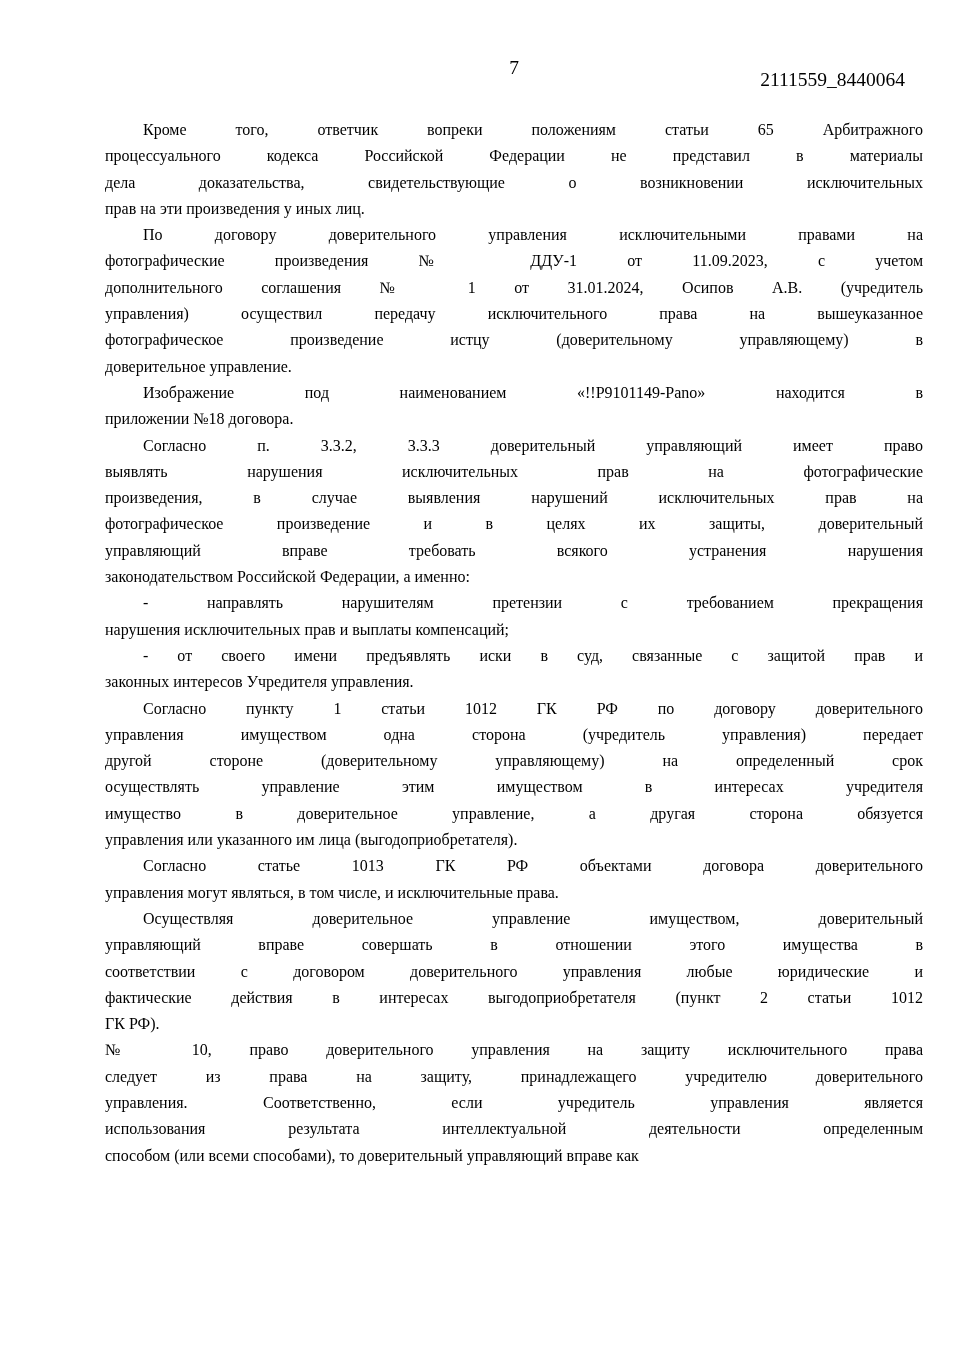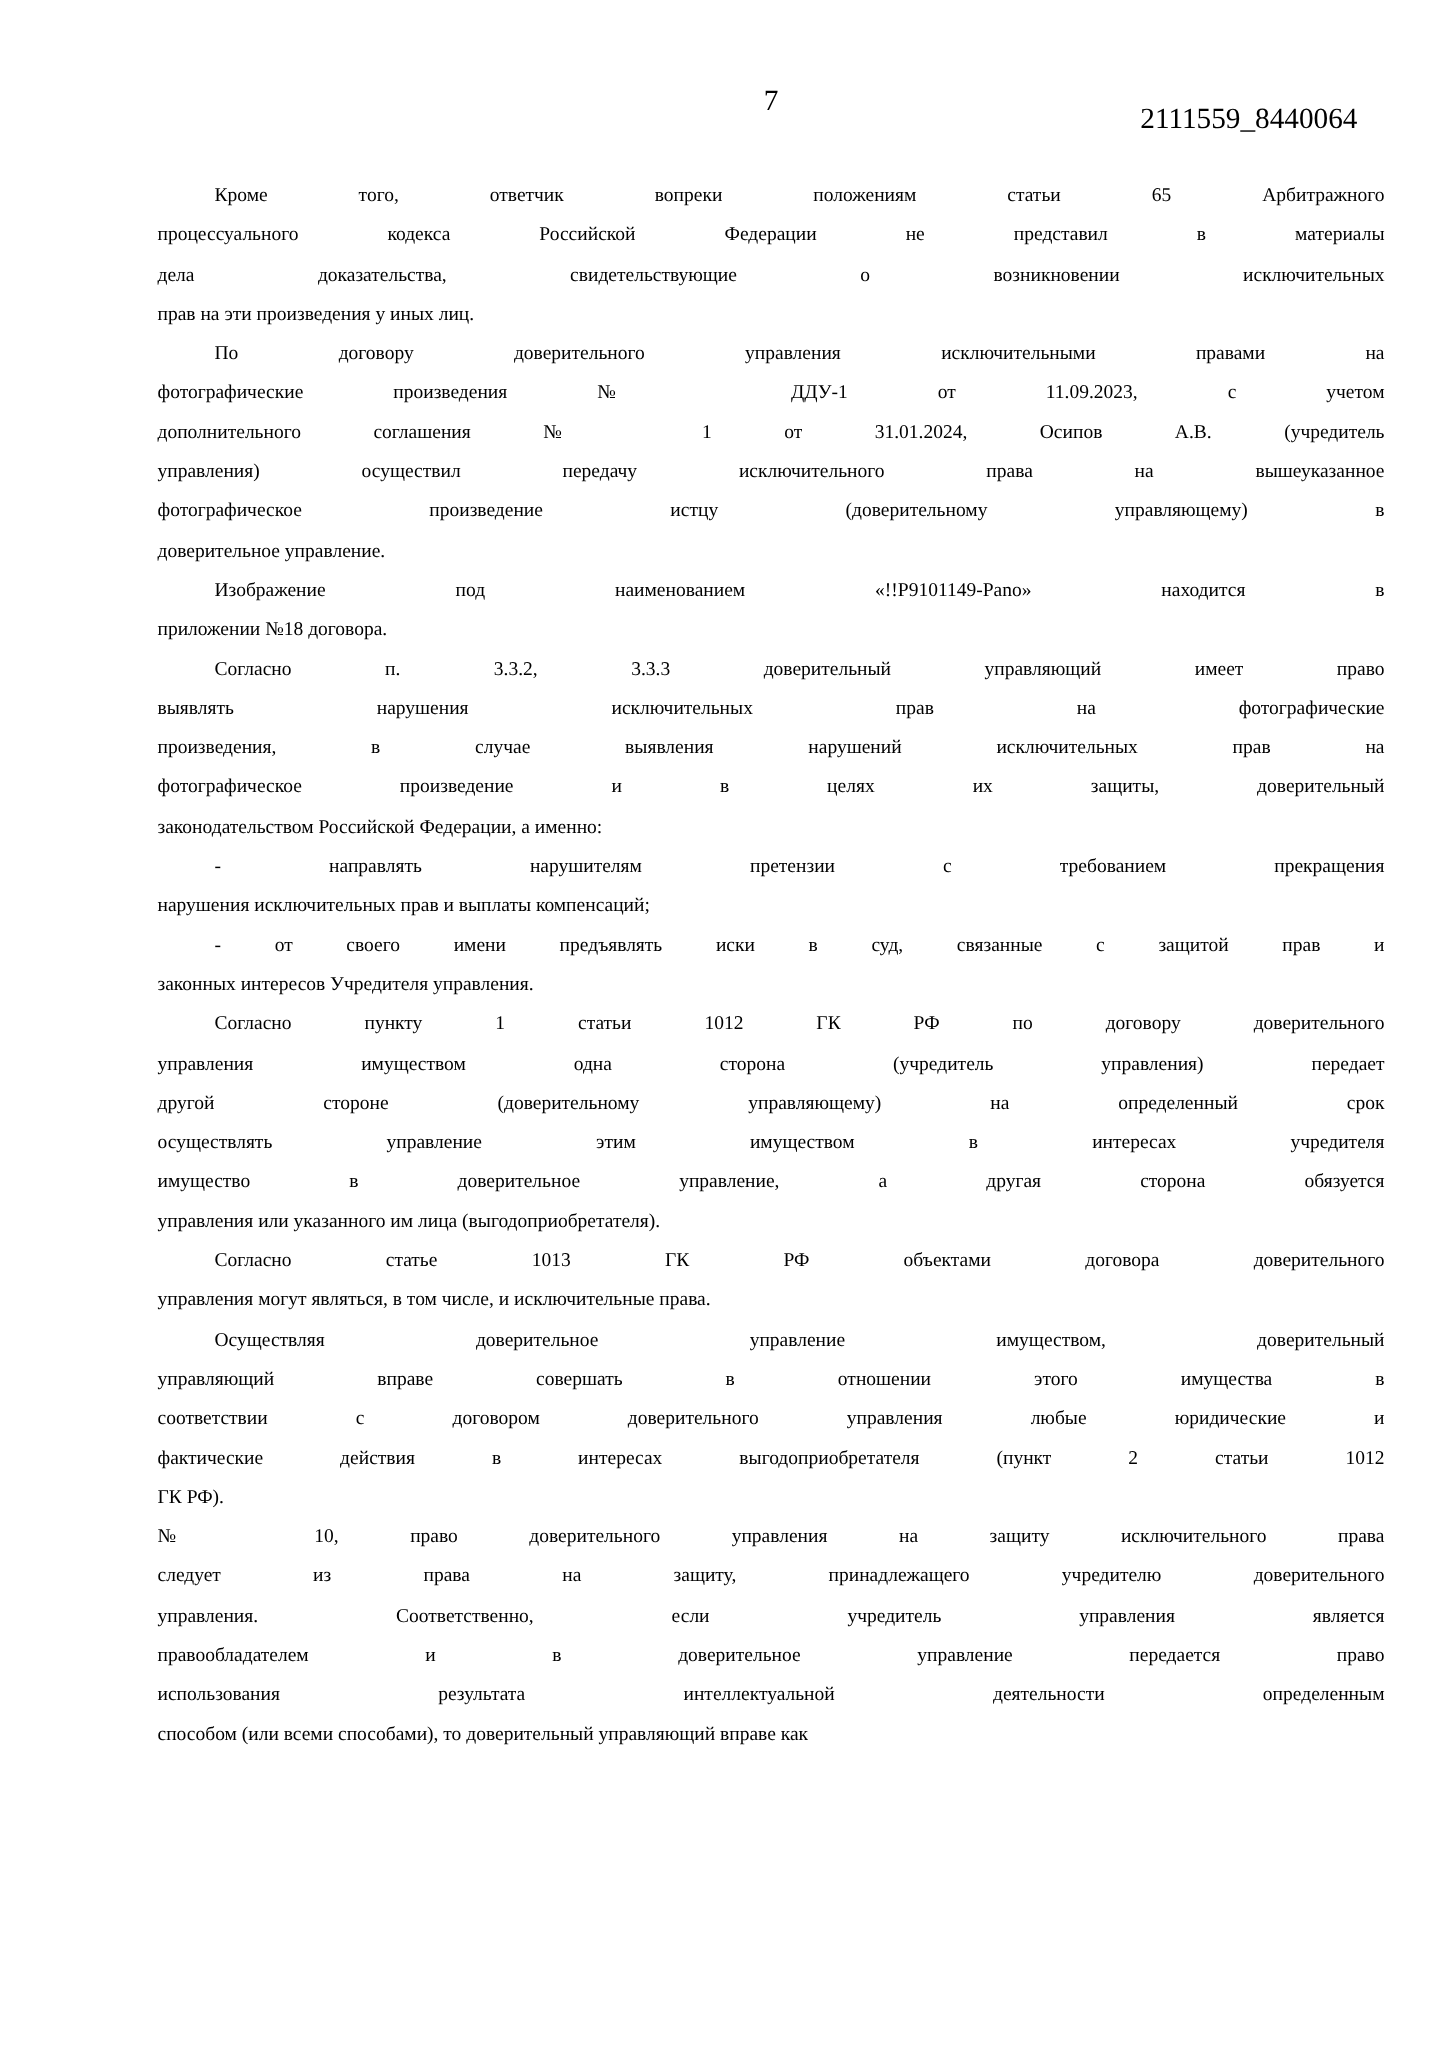--- a/index.html
+++ b/index.html
@@ -39,21 +39,21 @@
     position: absolute;
     top: 12px;
     right: 18px;
     text-align: right;
   }
   .document-body {
     position: absolute;
     top: 117px;
     left: 105px;
     width: 818px;
-    font-size: 13px;
+    font-size: 16px;
     line-height: 26.3px;
   }
   .document-body p {
     margin: 0;
     padding: 0;
   }
   .line {
     display: block;
     text-align: justify;
     text-align-last: justify;
@@ -92,20 +92,21 @@
       </p>
       <p>
         <span class="line first">Изображение под наименованием «!!P9101149-Pano» находится в</span>
         <span class="line last">приложении №18 договора.</span>
       </p>
       <p>
         <span class="line first">Согласно п. 3.3.2, 3.3.3 доверительный управляющий имеет право</span>
         <span class="line">выявлять нарушения исключительных прав на фотографические</span>
         <span class="line">произведения, в случае выявления нарушений исключительных прав на</span>
         <span class="line">фотографическое произведение и в целях их защиты, доверительный</span>
+        <span class="line">управляющий вправе требовать всякого устранения нарушения</span>
         <span class="line last">законодательством Российской Федерации, а именно:</span>
       </p>
       <p>
         <span class="line first">- направлять нарушителям претензии с требованием прекращения</span>
         <span class="line last">нарушения исключительных прав и выплаты компенсаций;</span>
       </p>
       <p>
         <span class="line first">- от своего имени предъявлять иски в суд, связанные с защитой прав и</span>
         <span class="line last">законных интересов Учредителя управления.</span>
       </p>
@@ -125,18 +126,17 @@
         <span class="line first">Осуществляя доверительное управление имуществом, доверительный</span>
         <span class="line">управляющий вправе совершать в отношении этого имущества в</span>
         <span class="line">соответствии с договором доверительного управления любые юридические и</span>
         <span class="line">фактические действия в интересах выгодоприобретателя (пункт 2 статьи 1012</span>
         <span class="line last">ГК РФ).</span>
       </p>
       <p>
         <span class="line">№ 10, право доверительного управления на защиту исключительного права</span>
         <span class="line">следует из права на защиту, принадлежащего учредителю доверительного</span>
         <span class="line">управления. Соответственно, если учредитель управления является</span>
-        <span class="line">правообладателем и в доверительное управление передается право</span>
         <span class="line">использования результата интеллектуальной деятельности определенным</span>
         <span class="line last">способом (или всеми способами), то доверительный управляющий вправе как</span>
       </p>
     </div>
 </div>
 
 </body></html>

